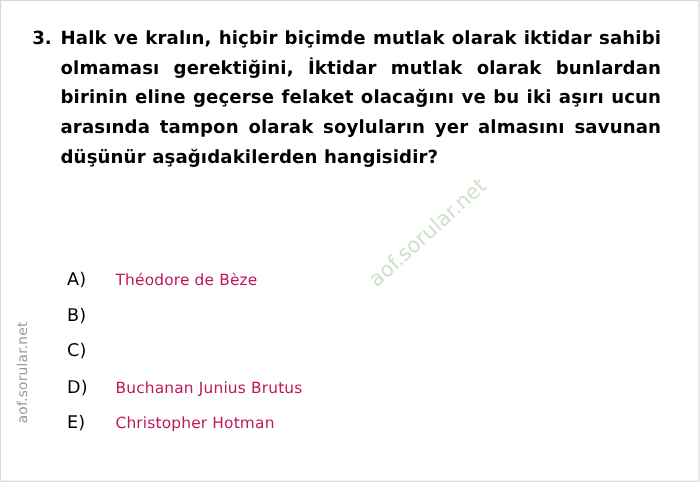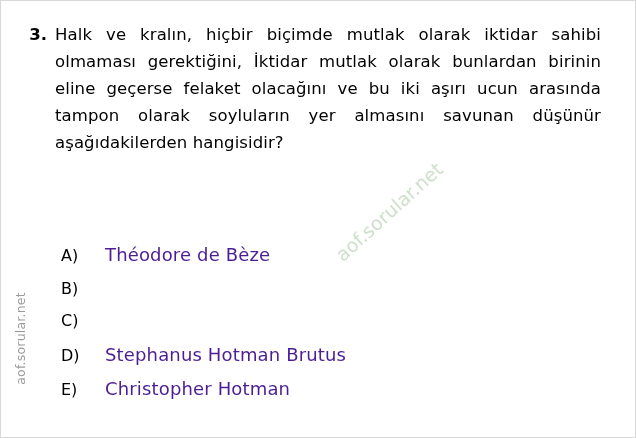--- a/index.html
+++ b/index.html
@@ -81,21 +81,21 @@
     line-height: 27px;
   }
   .q-text {
     flex: 1 1 auto;
     font-size: 16.5px;
     line-height: 27px;
     color: #000;
     text-align: justify;
     text-justify: inter-word;
     letter-spacing: 0.1px;
-    font-weight: 400;
+    font-weight: 700;
     padding-right: 16px;
   }
 
   .options {
     position: absolute;
     left: 60px;
     top: 243px;
     right: 20px;
   }
   .option {
@@ -103,22 +103,22 @@
     align-items: baseline;
     margin-bottom: 13.5px;
   }
   .opt-letter {
     flex: 0 0 44px;
     width: 44px;
     font-size: 16px;
     color: #000;
   }
   .opt-text {
-    font-size: 18px;
-    color: #4c1d95;
+    font-size: 14px;
+    color: #be185d;
     letter-spacing: 0.15px;
   }
 </style>
 </head>
 <body>
 
 <div class="page">
 
   <div class="left-watermark">
     <span>aof.sorular.net</span>
@@ -137,21 +137,21 @@
       <div class="opt-text">Théodore de Bèze</div>
     </div>
     <div class="option">
       <div class="opt-letter">B)</div>
     </div>
     <div class="option">
       <div class="opt-letter">C)</div>
     </div>
     <div class="option">
       <div class="opt-letter">D)</div>
-      <div class="opt-text">Stephanus Hotman Brutus</div>
+      <div class="opt-text">Buchanan Junius Brutus</div>
     </div>
     <div class="option">
       <div class="opt-letter">E)</div>
       <div class="opt-text">Christopher Hotman</div>
     </div>
   </div>
 
 </div>
 
 </body></html>

